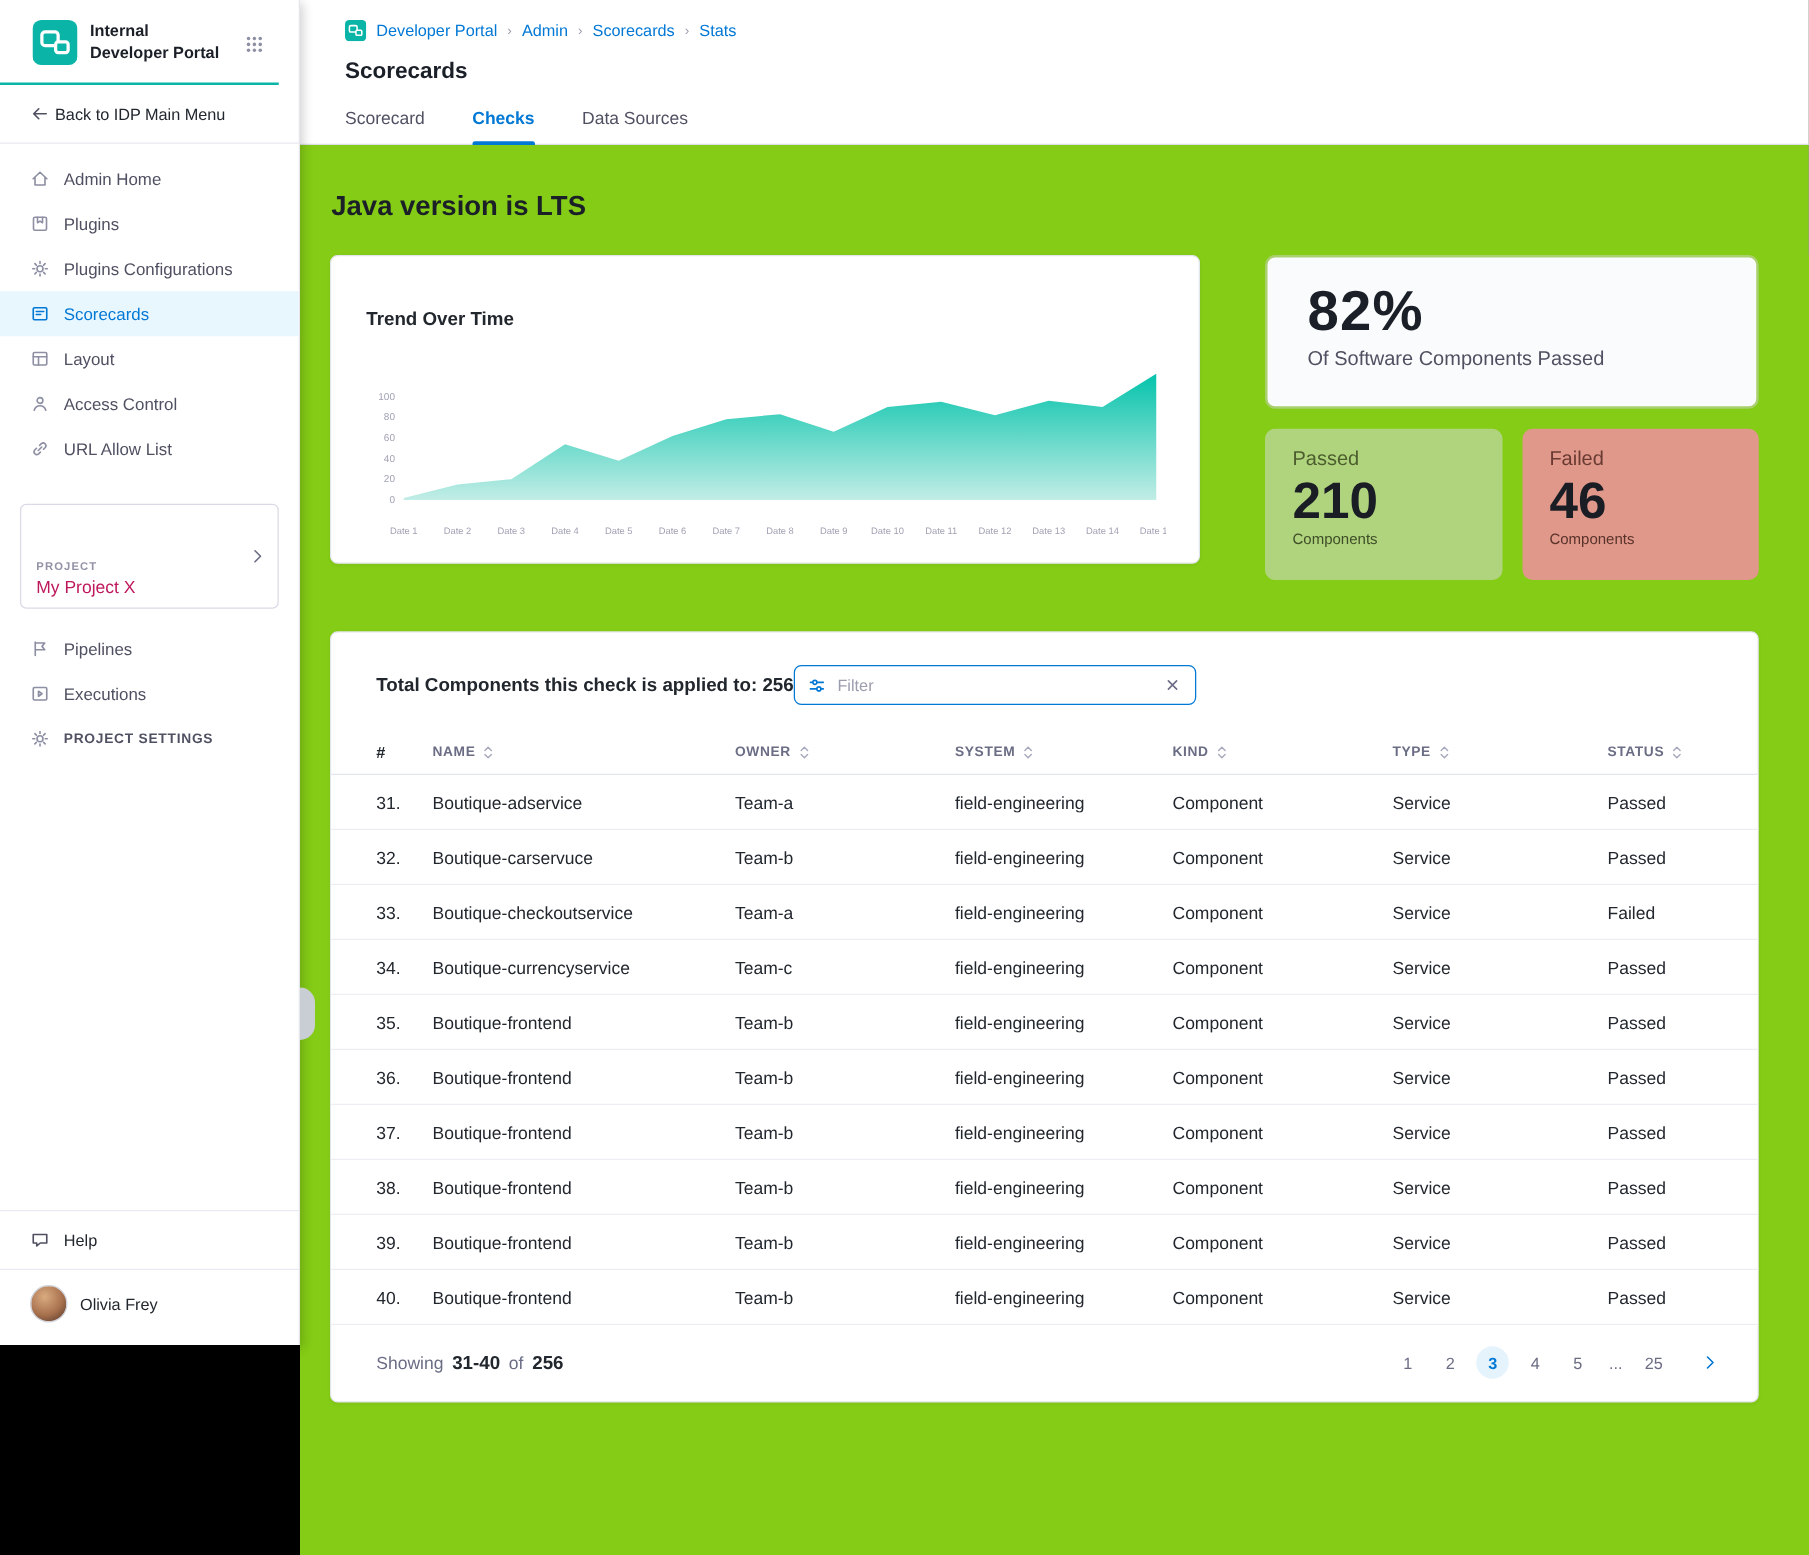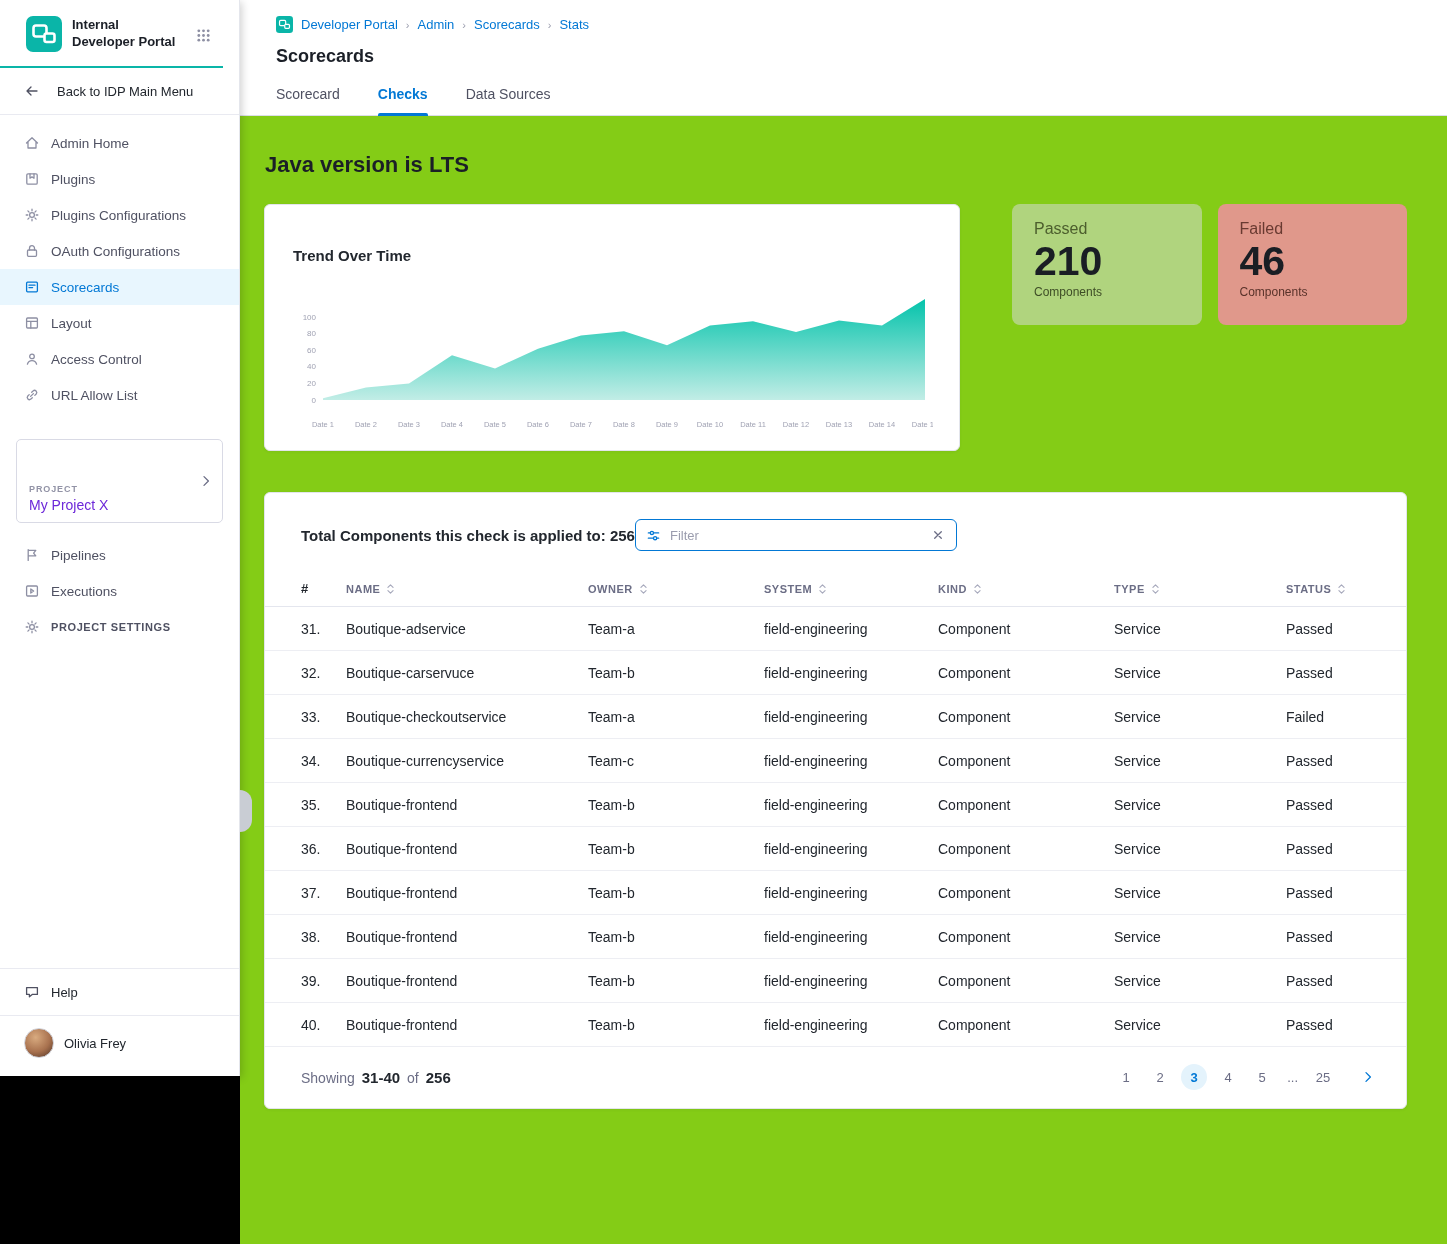--- a/index.html
+++ b/index.html
@@ -16,35 +16,35 @@
   .sidebar {
     width:240px; height:1076px; background:#fff; border-right:1px solid #e4e6ec;
     display:flex; flex-direction:column; position:relative;
     box-shadow:2px 2px 8px rgba(0,0,0,.18);
   }
   .brand { display:flex; align-items:center; gap:10px; padding:16px 12px 14px 26px;
     border-bottom:2px solid var(--teal,#0ab5a8); margin-right:16px; }
   .brand-logo { display:flex; flex:0 0 auto; }
   .brand-title { flex:1; font-size:13px; font-weight:700; line-height:1.3; color:#1b1f27; }
   .grid-ic { color:#8d8fa3; display:flex; cursor:pointer; padding-top:2px; }
-  .back-row { display:flex; align-items:center; gap:17px; padding:15px 24px;
+  .back-row { display:flex; align-items:center; gap:4px; padding:15px 24px;
     border-bottom:1px solid #e9eaf1; font-size:13px; color:#22272e; cursor:pointer; }
   .back-row .ic { color:#4f5162; display:flex; }
   .nav { padding-top:10px; }
   .nav2 { padding-top:2px; }
   .nav-item { display:flex; align-items:center; gap:11px; height:36px; padding:0 24px;
     font-size:13.5px; color:#4f5162; cursor:pointer; }
   .nav-item .ic { color:#8d8fa3; display:flex; flex:0 0 auto; }
   .nav-item.selected { background:var(--selected-item-bg,#e8f6fe); color:var(--accent,#0278d5); }
   .nav-item.selected .ic { color:var(--accent,#0278d5); }
   .nav-item.caps .nav-label { font-size:11px; font-weight:700; letter-spacing:.6px; }
   .project-card { margin:26px 16px 12px; border:1px solid #d9dae5; border-radius:5px;
     padding:8px 12px 9px; position:relative; cursor:pointer; background:#fff; }
   .project-eyebrow { font-size:9px; font-weight:700; letter-spacing:.9px; color:#9293a6;margin-top:36px; }
-  .project-name { font-size:14px; color:#6d28d9; margin-top:3px; }
+  .project-name { font-size:14px; color:#be185d; margin-top:3px; }
   .project-chev { position:absolute; right:8px; top:50%; transform:translateY(-50%); color:#6b6d85; display:flex; }
   .sidebar-spacer { flex:1; }
   .help-row { display:flex; align-items:center; gap:11px; padding:15px 24px;
     border-top:1px solid #e9eaf1; font-size:13px; cursor:pointer; }
   .help-row .ic { color:#4f5162; display:flex; }
   .user-row { display:flex; align-items:center; gap:10px; padding:12px 24px 18px;
     border-top:1px solid #e9eaf1; cursor:pointer; }
   .avatar { width:30px; height:30px; border-radius:50%;
     background:radial-gradient(circle at 38% 30%, #d9ab80 0%, #a8714e 55%, #4e3325 100%);
     border:1px solid #d0d2da; flex:0 0 auto; }
@@ -189,29 +189,20 @@
             <span class="nav-label">Plugins</span>
           </div>
           <div class="nav-item">
             <span class="ic">
               <svg viewBox="0 0 16 16" width="16" height="16" fill="none" stroke="currentColor" stroke-width="1.3" stroke-linecap="round" stroke-linejoin="round">
                 <circle cx="8" cy="8" r="2.4"></circle>
                 <path d="M8 2.2v1.6M8 12.2v1.6M2.2 8h1.6M12.2 8h1.6M3.9 3.9l1.2 1.2M10.9 10.9l1.2 1.2M12.1 3.9l-1.2 1.2M5.1 10.9l-1.2 1.2"></path>
               </svg>
             </span>
             <span class="nav-label">Plugins Configurations</span>
-          </div>
-          <div class="nav-item">
-            <span class="ic">
-              <svg viewBox="0 0 16 16" width="16" height="16" fill="none" stroke="currentColor" stroke-width="1.3" stroke-linecap="round" stroke-linejoin="round">
-                <rect x="3.5" y="7" width="9" height="6.3" rx="1"></rect>
-                <path d="M5.5 7V5.2a2.5 2.5 0 0 1 5 0V7"></path>
-              </svg>
-            </span>
-            <span class="nav-label">OAuth Configurations</span>
           </div>
           <div class="nav-item selected">
             <span class="ic">
               <svg viewBox="0 0 16 16" width="16" height="16" fill="none" stroke="currentColor" stroke-width="1.3" stroke-linecap="round" stroke-linejoin="round">
                 <rect x="2.6" y="3.2" width="10.8" height="9.6" rx="1"></rect>
                 <path d="M5 6.2h6M5 8.6h3.6"></path>
               </svg>
             </span>
             <span class="nav-label">Scorecards</span>
           </div>
@@ -361,20 +352,24 @@
                 <text class="axx" x="460.0" y="143" text-anchor="middle">Date 11</text>
                 <text class="axx" x="503.0" y="143" text-anchor="middle">Date 12</text>
                 <text class="axx" x="546.0" y="143" text-anchor="middle">Date 13</text>
                 <text class="axx" x="589.0" y="143" text-anchor="middle">Date 14</text>
                 <text class="axx" x="632.0" y="143" text-anchor="middle">Date 15</text>
               </svg>
             </div>
         </section>
 
         <div class="summary-col">
+          <div class="percent-card">
+            <div class="percent-value">82%</div>
+            <div class="percent-caption">Of Software Components Passed</div>
+          </div>
           <div class="pf-row">
             <div class="pf-card passed">
               <div class="pf-label">Passed</div>
               <div class="pf-value">210</div>
               <div class="pf-caption">Components</div>
             </div>
             <div class="pf-card failed">
               <div class="pf-label">Failed</div>
               <div class="pf-value">46</div>
               <div class="pf-caption">Components</div>

